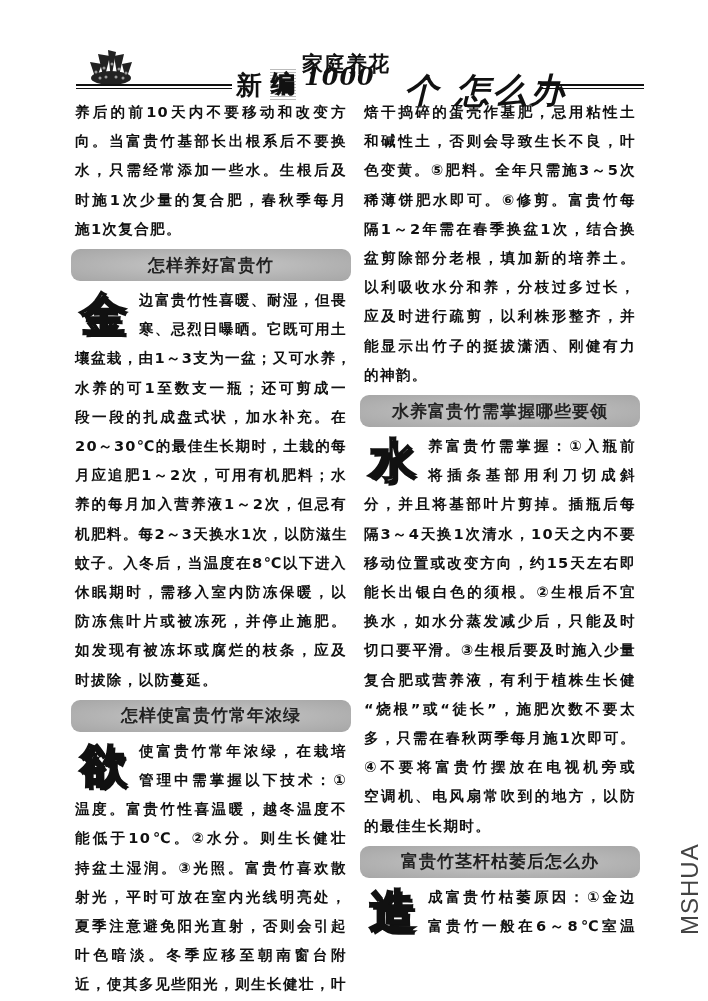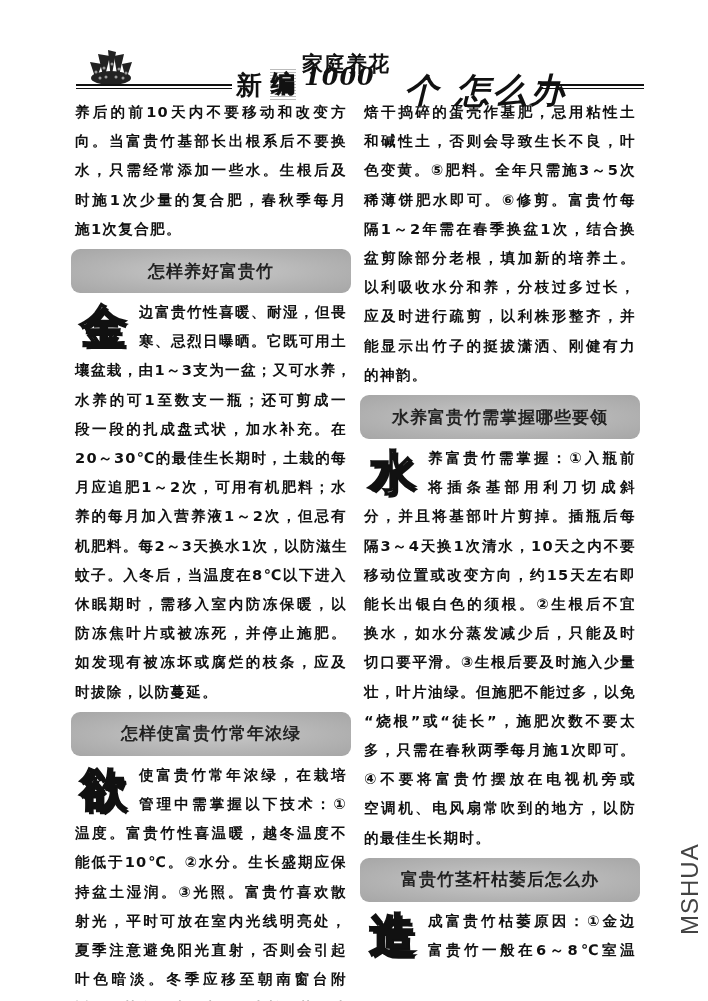--- a/index.html
+++ b/index.html
@@ -24,21 +24,21 @@
 
   .col { position: absolute; top: 97px; width: 272px; }
   .col.left { left: 75px; }
   .col.right { left: 364px; }
 
   .para { font-size: 14.6px; line-height: 29.2px; text-align: justify; text-align-last: justify;
           letter-spacing: 1.3px; font-weight: bold; margin: 0; }
   .line { display: block; white-space: nowrap; text-align: justify; text-align-last: justify; }
   .line.end { text-align-last: left; }
 
-  .sec-head { height: 44px; margin: 6px -4px 4px -4px; border-radius: 9px;
+  .sec-head { height: 32px; margin: 6px -4px 4px -4px; border-radius: 9px;
               background: radial-gradient(ellipse at center, #c9c9c9 0%, #b3b3b3 60%, #a6a6a6 100%);
               display: flex; align-items: center; justify-content: center;
               font-size: 17px; font-weight: bold; color: #222; letter-spacing: 1px; }
   .dropcap { float: left; width: 58px; height: 54px; margin: 2px 6px 0 0; display: flex; align-items: center; justify-content: center;
              font-size: 46px; font-weight: 900; color: #fff; line-height: 1;
              -webkit-text-stroke: 2px #111; text-shadow: 3px 3px 0 #111; font-family: "DejaVu Sans", sans-serif; }
 
   .watermark { position: absolute; left: 676px; top: 935px; transform: rotate(-90deg); transform-origin: left top;
                font-family: "Liberation Sans", sans-serif; font-size: 24px; color: #444; letter-spacing: 1px; }
 </style>
@@ -105,21 +105,21 @@
     <span class="line">如发现有被冻坏或腐烂的枝条，应及</span>
     <span class="line end">时拔除，以防蔓延。</span>
   </div>
 
   <div class="sec-head">怎样使富贵竹常年浓绿</div>
   <div class="para">
     <div class="dropcap">欲</div>
     <span class="line">使富贵竹常年浓绿，在栽培</span>
     <span class="line">管理中需掌握以下技术：①</span>
     <span class="line">温度。富贵竹性喜温暖，越冬温度不</span>
-    <span class="line">能低于10℃。②水分。生长盛期应保</span>
+    <span class="line">能低于10℃。②水分。则生长健壮</span>
     <span class="line">持盆土湿润。③光照。富贵竹喜欢散</span>
     <span class="line">射光，平时可放在室内光线明亮处，</span>
     <span class="line">夏季注意避免阳光直射，否则会引起</span>
     <span class="line">叶色暗淡。冬季应移至朝南窗台附</span>
     <span class="line">近，使其多见些阳光，则生长健壮，叶</span>
 
   </div>
 </div>
 
 <div class="col right">
@@ -140,21 +140,21 @@
   <div class="para">
     <div class="dropcap">水</div>
     <span class="line">养富贵竹需掌握：①入瓶前</span>
     <span class="line">将插条基部用利刀切成斜</span>
     <span class="line">分，并且将基部叶片剪掉。插瓶后每</span>
     <span class="line">隔3～4天换1次清水，10天之内不要</span>
     <span class="line">移动位置或改变方向，约15天左右即</span>
     <span class="line">能长出银白色的须根。②生根后不宜</span>
     <span class="line">换水，如水分蒸发减少后，只能及时</span>
     <span class="line">切口要平滑。③生根后要及时施入少量</span>
-    <span class="line">壮，叶片油绿。但施肥不能过多，以免</span>
+    <span class="line">复合肥或营养液，有利于植株生长健</span>
     <span class="line">“烧根”或“徒长”，施肥次数不要太</span>
     <span class="line">多，只需在春秋两季每月施1次即可。</span>
     <span class="line">④不要将富贵竹摆放在电视机旁或</span>
     <span class="line">空调机、电风扇常吹到的地方，以防</span>
     <span class="line end">的最佳生长期时。</span>
   </div>
 
   <div class="sec-head">富贵竹茎杆枯萎后怎么办</div>
   <div class="para">
     <div class="dropcap">造</div>

